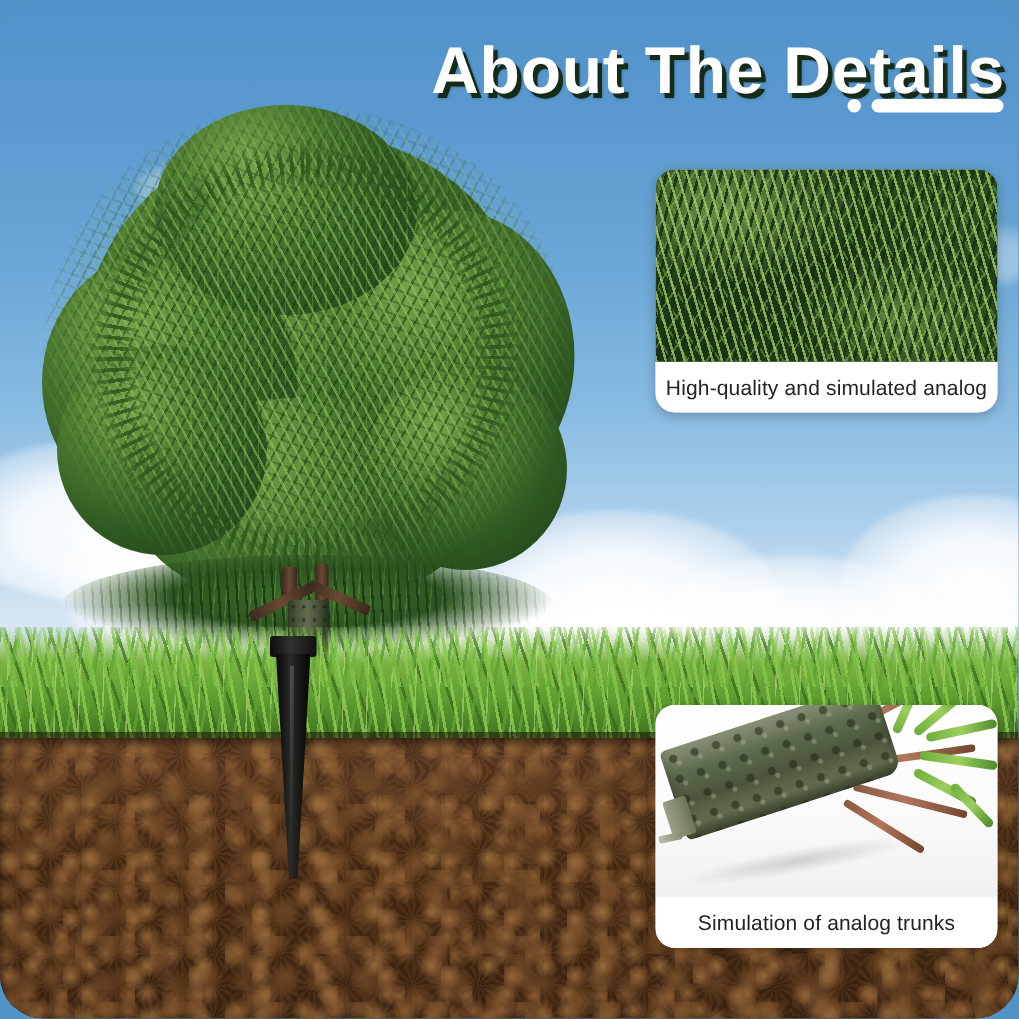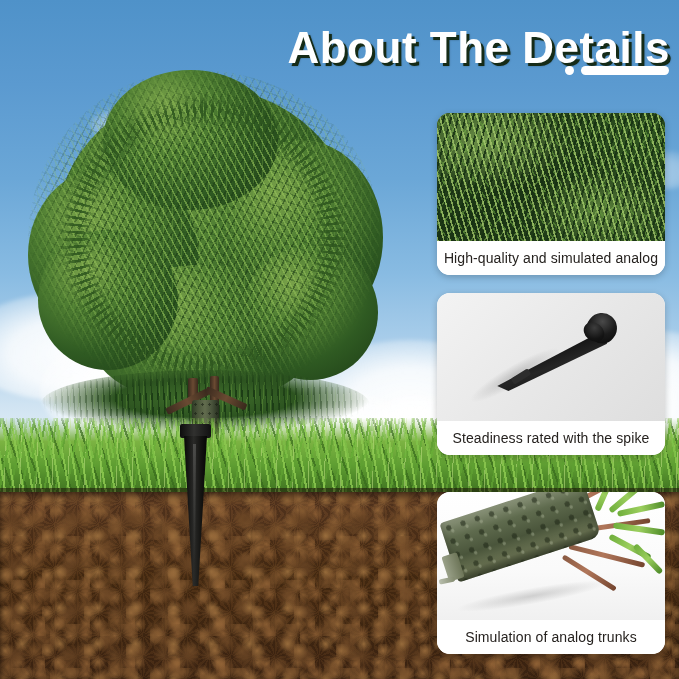--- a/index.html
+++ b/index.html
@@ -11,20 +11,21 @@
     overflow: hidden;
     font-family: "Liberation Sans", sans-serif;
     background: #4f93c8;
   }
 
   #stage {
     position: relative;
     width: 679px;
     height: 679px;
     overflow: hidden;
+    border-radius: 29px;
   }
 
   
   .sky {
     position: absolute;
     left: 0; top: 0;
     width: 679px;
     height: 470px;
     background:
       linear-gradient(to bottom,
@@ -341,21 +342,21 @@
     justify-content: center;
     background: #ffffff;
     color: #26221f;
     font-size: 14px;
     letter-spacing: 0.1px;
     white-space: nowrap;
   }
 
   #card1 { left: 437px; top: 113px; }
   #card2 { left: 437px; top: 293px; }
-  #card3 { left: 437px; top: 492px; }
+  #card3 { left: 437px; top: 470px; }
 
   
   .photo-leaves {
     background-color: #1c3316;
     background-image:
       repeating-linear-gradient(74deg,
         rgba(168,205,110,0.75) 0px, rgba(168,205,110,0.75) 1.6px,
         rgba(0,0,0,0) 1.6px, rgba(0,0,0,0) 6px),
       repeating-linear-gradient(106deg,
         rgba(22,48,18,0.85) 0px, rgba(22,48,18,0.85) 2px,
@@ -560,32 +561,20 @@
   <div class="title-accent">
     <span class="accent-dot"></span>
     <span class="accent-bar"></span>
   </div>
 
   <div class="card" id="card1">
     <div class="photo photo-leaves"></div>
     <div class="caption">High-quality and simulated analog</div>
   </div>
 
-  <div class="card" id="card2">
-    <div class="photo photo-spike">
-      <div class="sp-shadow"></div>
-      <div class="spike-shape">
-        <div class="sp-shaft"></div>
-        <div class="sp-notch"></div>
-        <div class="sp-cap"></div>
-        <div class="sp-cap2"></div>
-      </div>
-    </div>
-    <div class="caption">Steadiness rated with the spike</div>
-  </div>
 
   <div class="card" id="card3">
     <div class="photo photo-trunk">
       <div class="tr-topgrass"></div>
       <div class="stem s1"></div>
       <div class="stem s2"></div>
       <div class="leafblade l6"></div>
       <div class="leafblade l1"></div>
       <div class="leafblade l2"></div>
       <div class="stem s3"></div>

